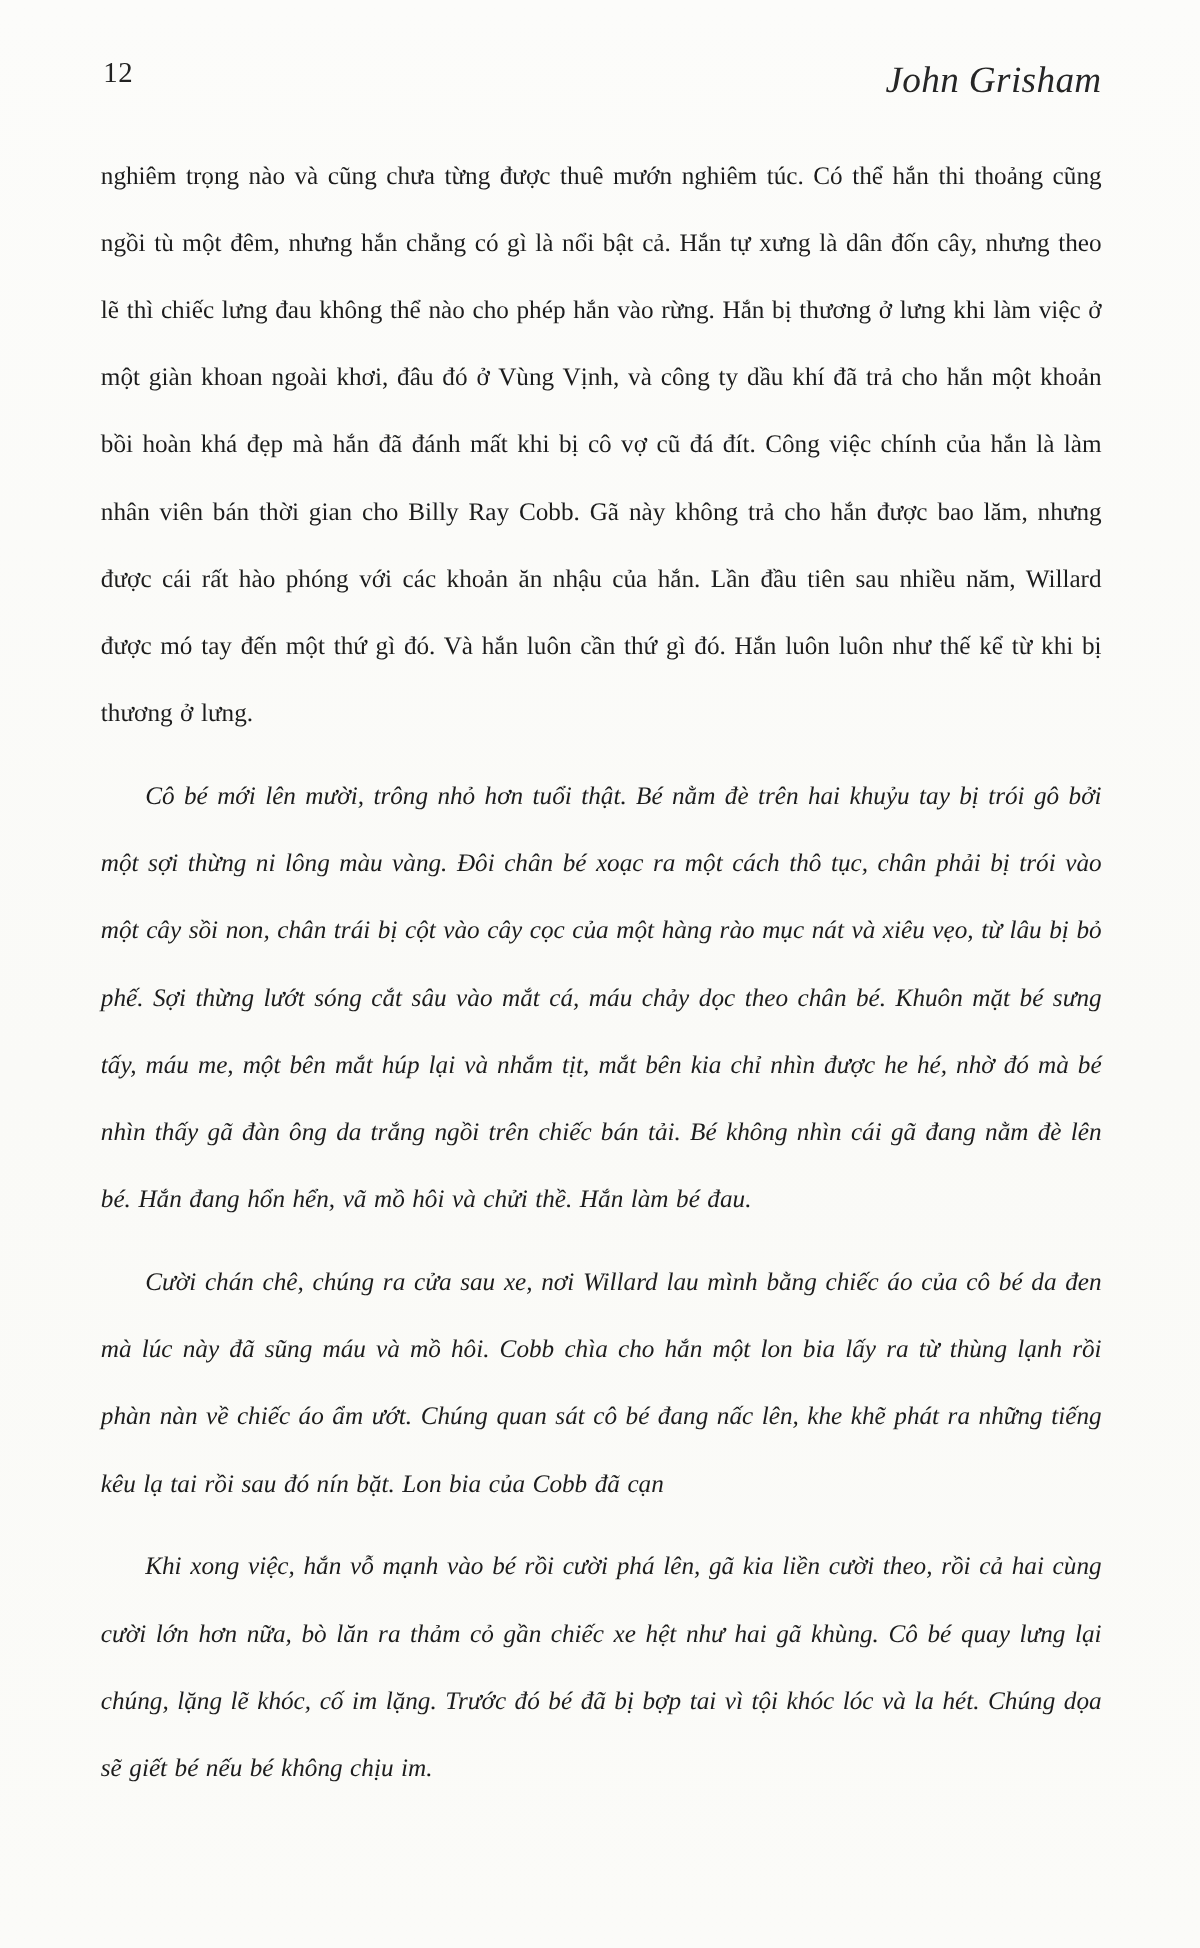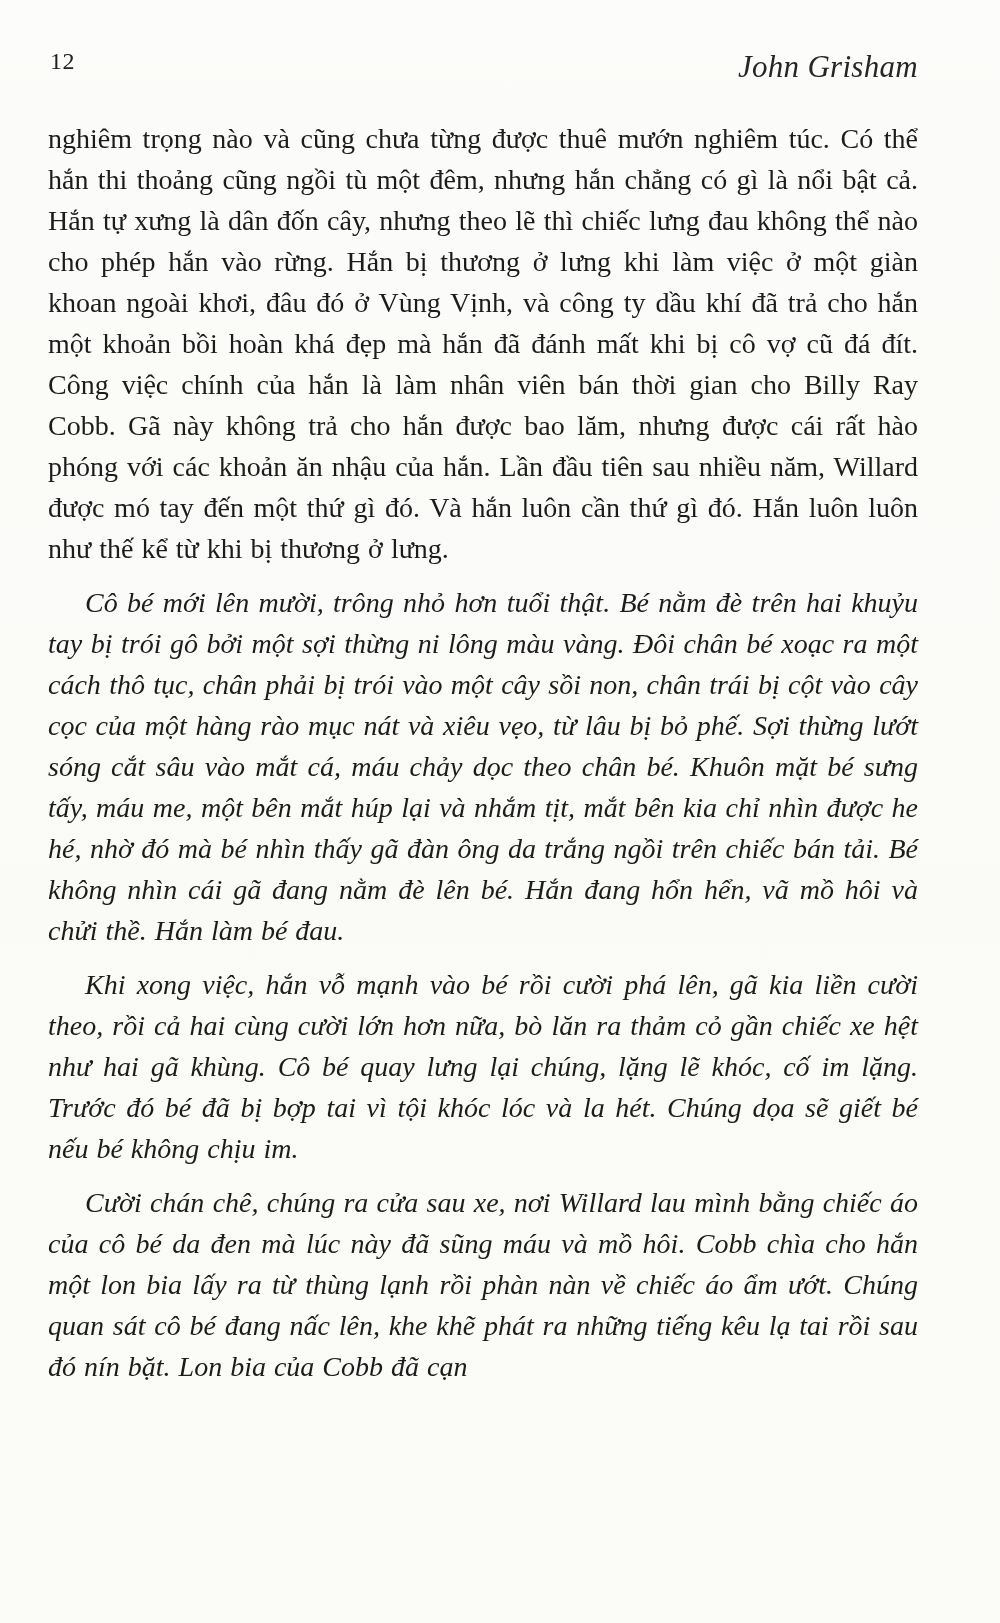--- a/index.html
+++ b/index.html
@@ -12,21 +12,21 @@
     height: 1623px;
     background: #fbfbf9;
     color: #1d1d1d;
     font-family: "Liberation Serif", "DejaVu Serif", serif;
     overflow: hidden;
     position: relative;
   }
   .page {
     width: 100%;
     height: 100%;
-    padding: 48px 82px 40px 48px;
+    padding: 48px 82px 40px 84px;
     background:
       linear-gradient(180deg, #fcfcfa 0%, #fafaf7 55%, #fbfbf8 100%);
   }
   .page-header {
     position: relative;
     height: 34px;
     margin-bottom: 36px;
   }
   .page-number {
     position: absolute;
@@ -41,22 +41,22 @@
     left: 0;
     right: 0;
     top: 1px;
     text-align: right;
     font-style: italic;
     font-size: 31px;
     color: #262626;
     letter-spacing: 0.3px;
   }
   .body-text {
-    font-size: 28px;
-    line-height: 41px;
+    font-size: 21px;
+    line-height: 56px;
     text-align: justify;
     color: #1c1c1c;
     word-spacing: 1px;
   }
   .body-text p {
     margin: 0 0 13px 0;
   }
   .body-text p.indent {
     text-indent: 37px;
     font-style: italic;
@@ -71,17 +71,17 @@
 <div class="page">
 
   <header class="page-header">
     <span class="page-number">12</span>
     <span class="running-header">John Grisham</span>
   </header>
 
   <main class="body-text">
     <p class="no-indent">nghiêm trọng nào và cũng chưa từng được thuê mướn nghiêm túc. Có thể hắn thi thoảng cũng ngồi tù một đêm, nhưng hắn chẳng có gì là nổi bật cả. Hắn tự xưng là dân đốn cây, nhưng theo lẽ thì chiếc lưng đau không thể nào cho phép hắn vào rừng. Hắn bị thương ở lưng khi làm việc ở một giàn khoan ngoài khơi, đâu đó ở Vùng Vịnh, và công ty dầu khí đã trả cho hắn một khoản bồi hoàn khá đẹp mà hắn đã đánh mất khi bị cô vợ cũ đá đít. Công việc chính của hắn là làm nhân viên bán thời gian cho Billy Ray Cobb. Gã này không trả cho hắn được bao lăm, nhưng được cái rất hào phóng với các khoản ăn nhậu của hắn. Lần đầu tiên sau nhiều năm, Willard được mó tay đến một thứ gì đó. Và hắn luôn cần thứ gì đó. Hắn luôn luôn như thế kể từ khi bị thương ở lưng.</p>
     <p class="indent">Cô bé mới lên mười, trông nhỏ hơn tuổi thật. Bé nằm đè trên hai khuỷu tay bị trói gô bởi một sợi thừng ni lông màu vàng. Đôi chân bé xoạc ra một cách thô tục, chân phải bị trói vào một cây sồi non, chân trái bị cột vào cây cọc của một hàng rào mục nát và xiêu vẹo, từ lâu bị bỏ phế. Sợi thừng lướt sóng cắt sâu vào mắt cá, máu chảy dọc theo chân bé. Khuôn mặt bé sưng tấy, máu me, một bên mắt húp lại và nhắm tịt, mắt bên kia chỉ nhìn được he hé, nhờ đó mà bé nhìn thấy gã đàn ông da trắng ngồi trên chiếc bán tải. Bé không nhìn cái gã đang nằm đè lên bé. Hắn đang hổn hển, vã mồ hôi và chửi thề. Hắn làm bé đau.</p>
+    <p class="indent">Cười chán chê, chúng ra cửa sau xe, nơi Willard lau mình bằng chiếc áo của cô bé da đen mà lúc này đã sũng máu và mồ hôi. Cobb chìa cho hắn một lon bia lấy ra từ thùng lạnh rồi phàn nàn về chiếc áo ẩm ướt. Chúng quan sát cô bé đang nấc lên, khe khẽ phát ra những tiếng kêu lạ tai rồi sau đó nín bặt. Lon bia của Cobb đã cạn</p>
     <p class="indent">Khi xong việc, hắn vỗ mạnh vào bé rồi cười phá lên, gã kia liền cười theo, rồi cả hai cùng cười lớn hơn nữa, bò lăn ra thảm cỏ gần chiếc xe hệt như hai gã khùng. Cô bé quay lưng lại chúng, lặng lẽ khóc, cố im lặng. Trước đó bé đã bị bợp tai vì tội khóc lóc và la hét. Chúng dọa sẽ giết bé nếu bé không chịu im.</p>
-    <p class="indent">Cười chán chê, chúng ra cửa sau xe, nơi Willard lau mình bằng chiếc áo của cô bé da đen mà lúc này đã sũng máu và mồ hôi. Cobb chìa cho hắn một lon bia lấy ra từ thùng lạnh rồi phàn nàn về chiếc áo ẩm ướt. Chúng quan sát cô bé đang nấc lên, khe khẽ phát ra những tiếng kêu lạ tai rồi sau đó nín bặt. Lon bia của Cobb đã cạn</p>
   </main>
 
 </div>
 
 </body></html>

